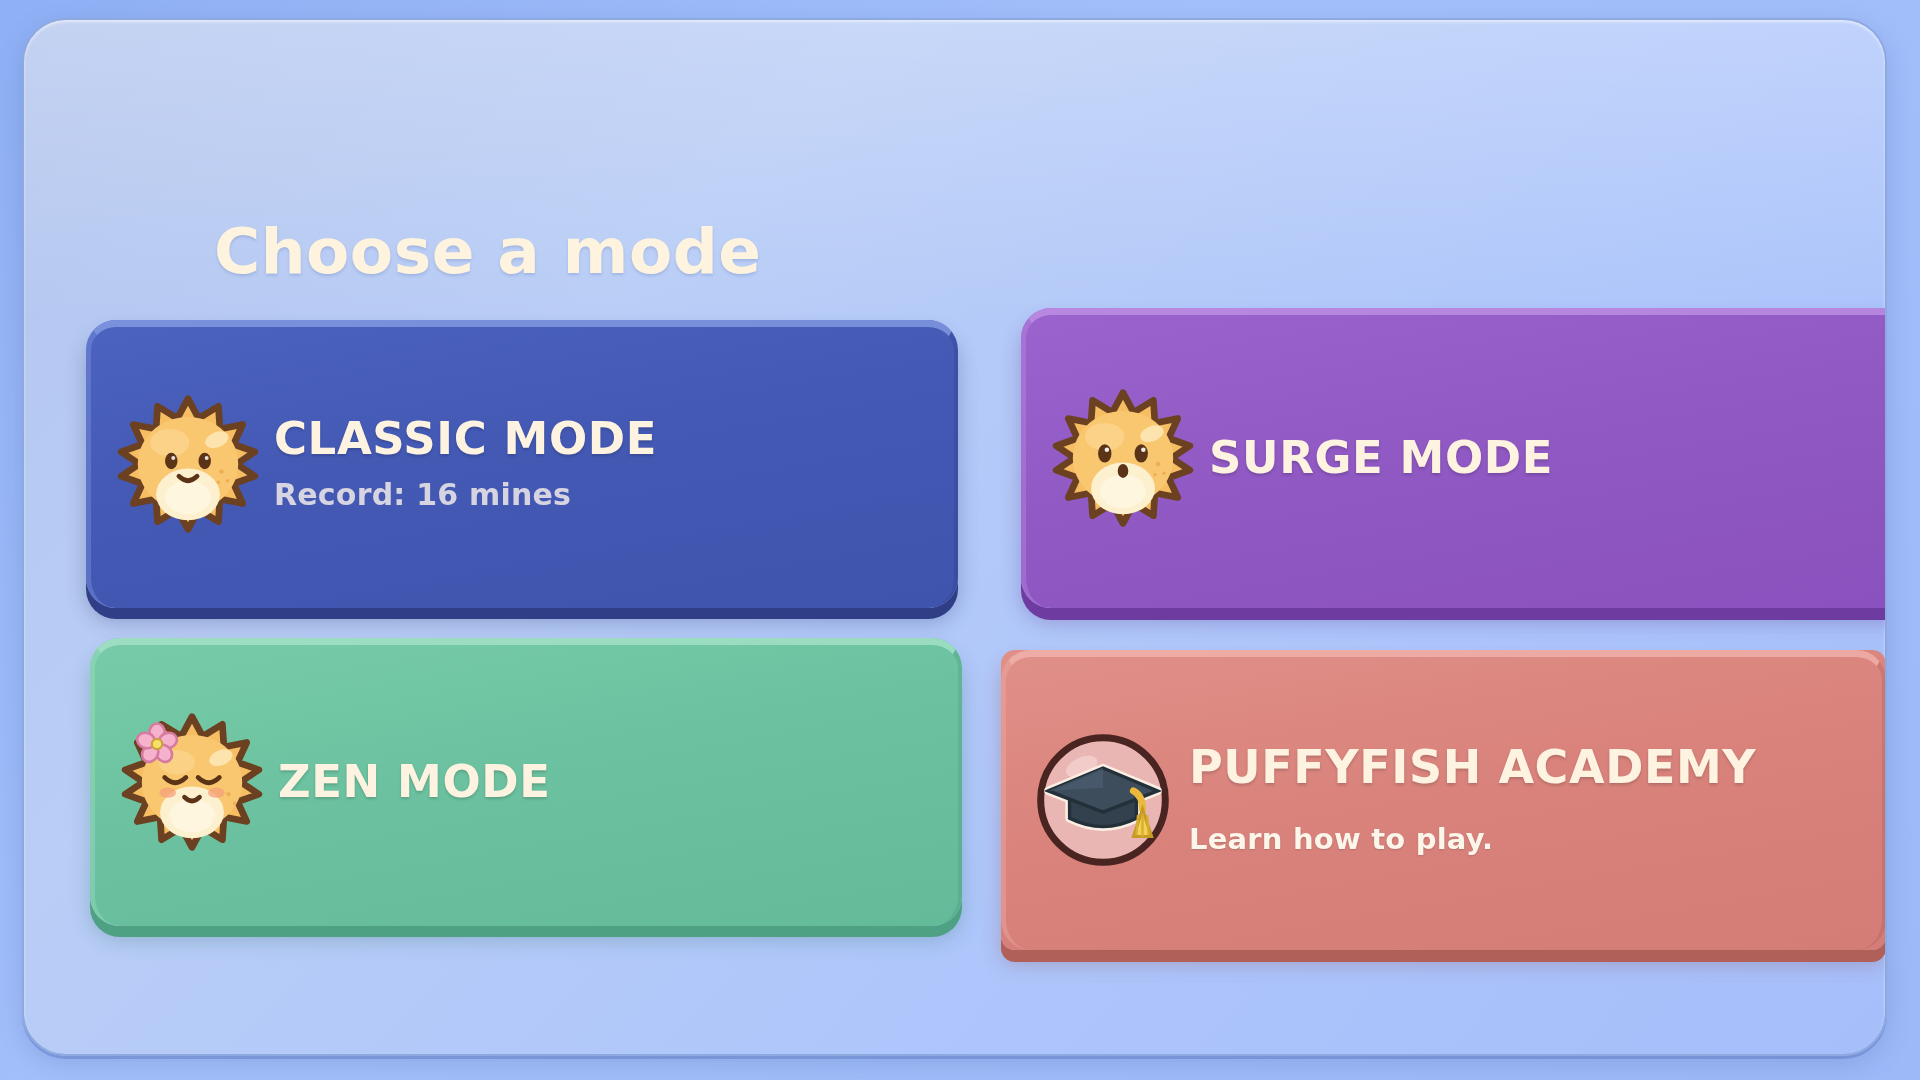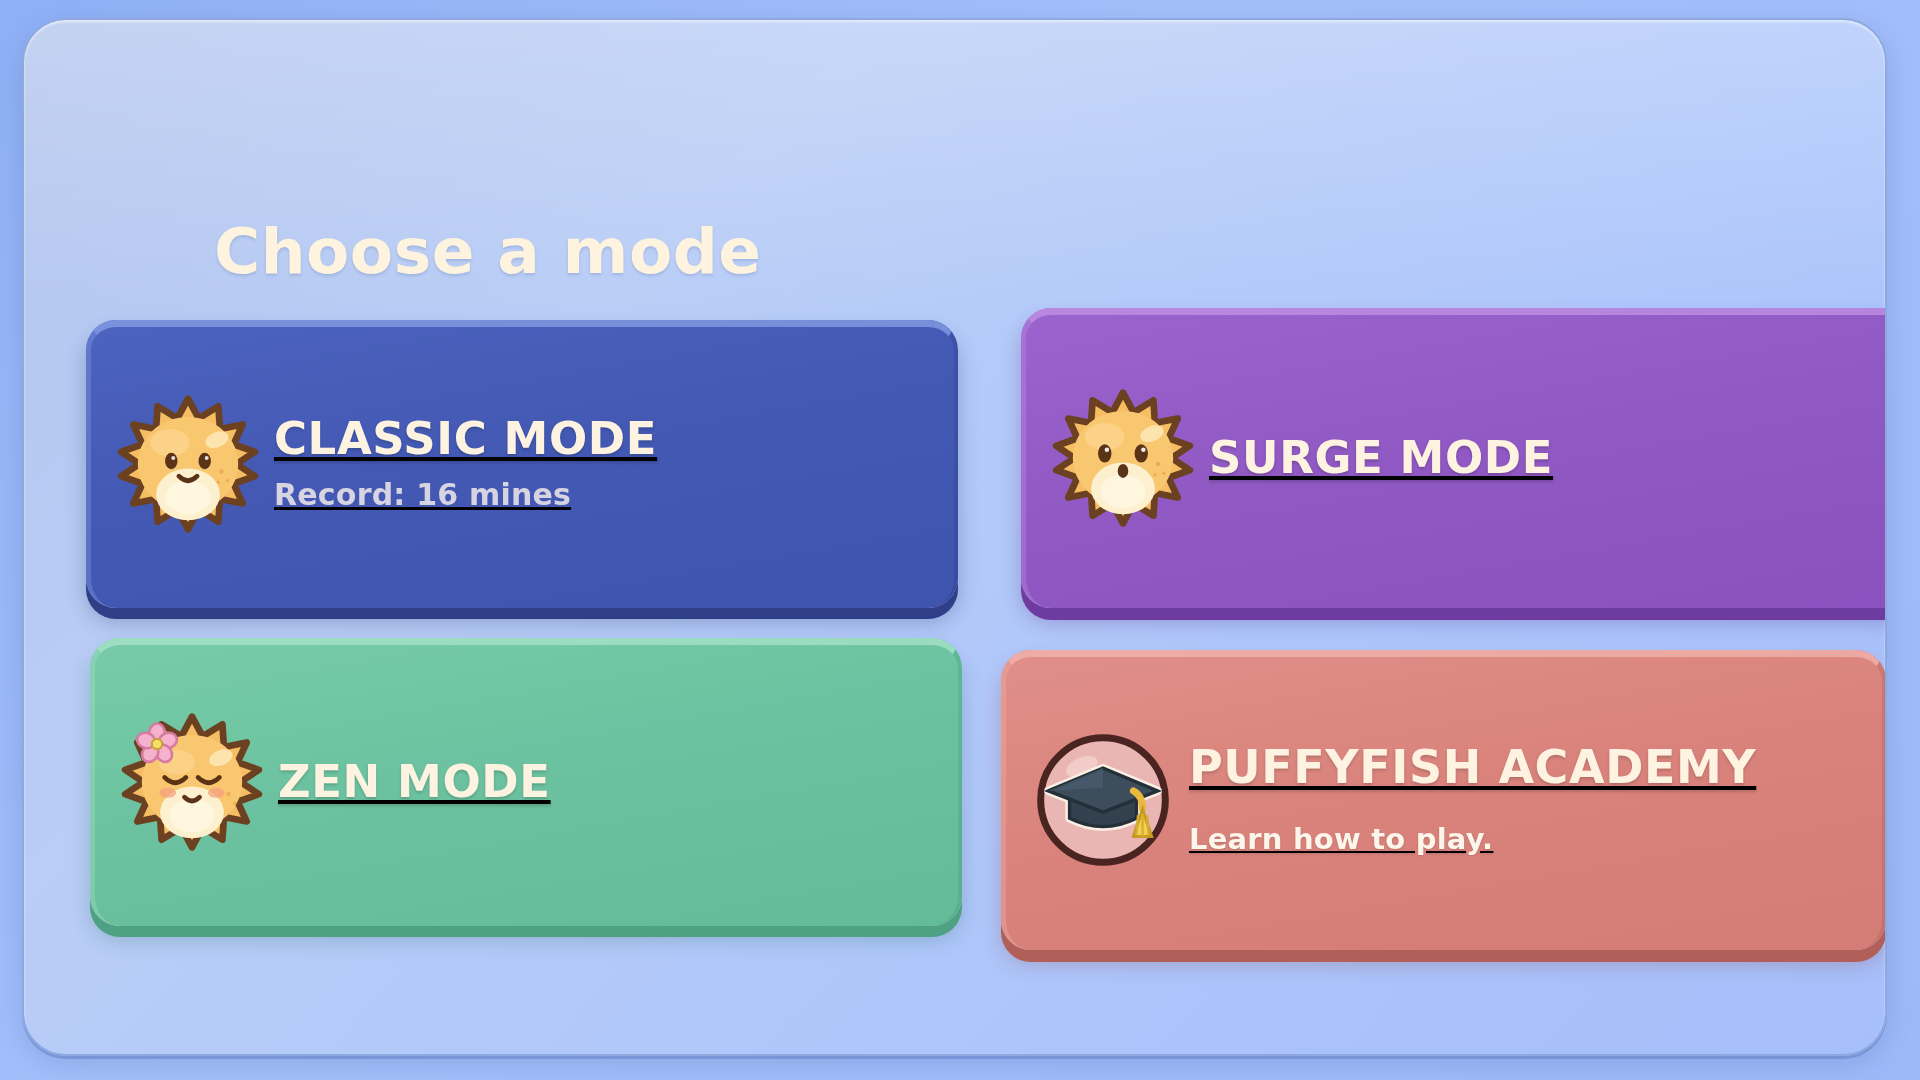--- a/index.html
+++ b/index.html
@@ -61,21 +61,20 @@
     height: 640px;
   }
 
   .mode-card {
     position: absolute;
     border-radius: 30px;
     display: flex;
     align-items: center;
     cursor: pointer;
     overflow: hidden;
-    text-decoration: underline;
   }
   .mode-card .rim {
     position: absolute;
     left: 0; top: 0; right: 0; bottom: 0;
     border-radius: 30px;
     pointer-events: none;
   }
   .card-body {
     position: relative;
     display: flex;
@@ -117,20 +116,21 @@
   .card-zen .rim {
     border-top: 7px solid rgba(178,232,208,.66);
     border-left: 5px solid rgba(168,226,200,.36);
     border-right: 4px solid rgba(50,130,105,.20);
   }
 
   .card-academy {
     left: 915px; top: 330px; width: 885px; height: 300px;
     background: linear-gradient(170deg, #e09089 0%, #d9837c 45%, #d47c76 100%);
     box-shadow: 0 12px 0 #b05f59, 0 14px 20px rgba(140,70,65,.28);
+    border-radius: 14px;
   }
   .card-academy .rim {
     border-top: 7px solid rgba(244,186,180,.68);
     border-left: 5px solid rgba(240,178,172,.38);
     border-right: 4px solid rgba(150,78,72,.22);
   }
 
   
   .card-icon {
     flex: 0 0 auto;

